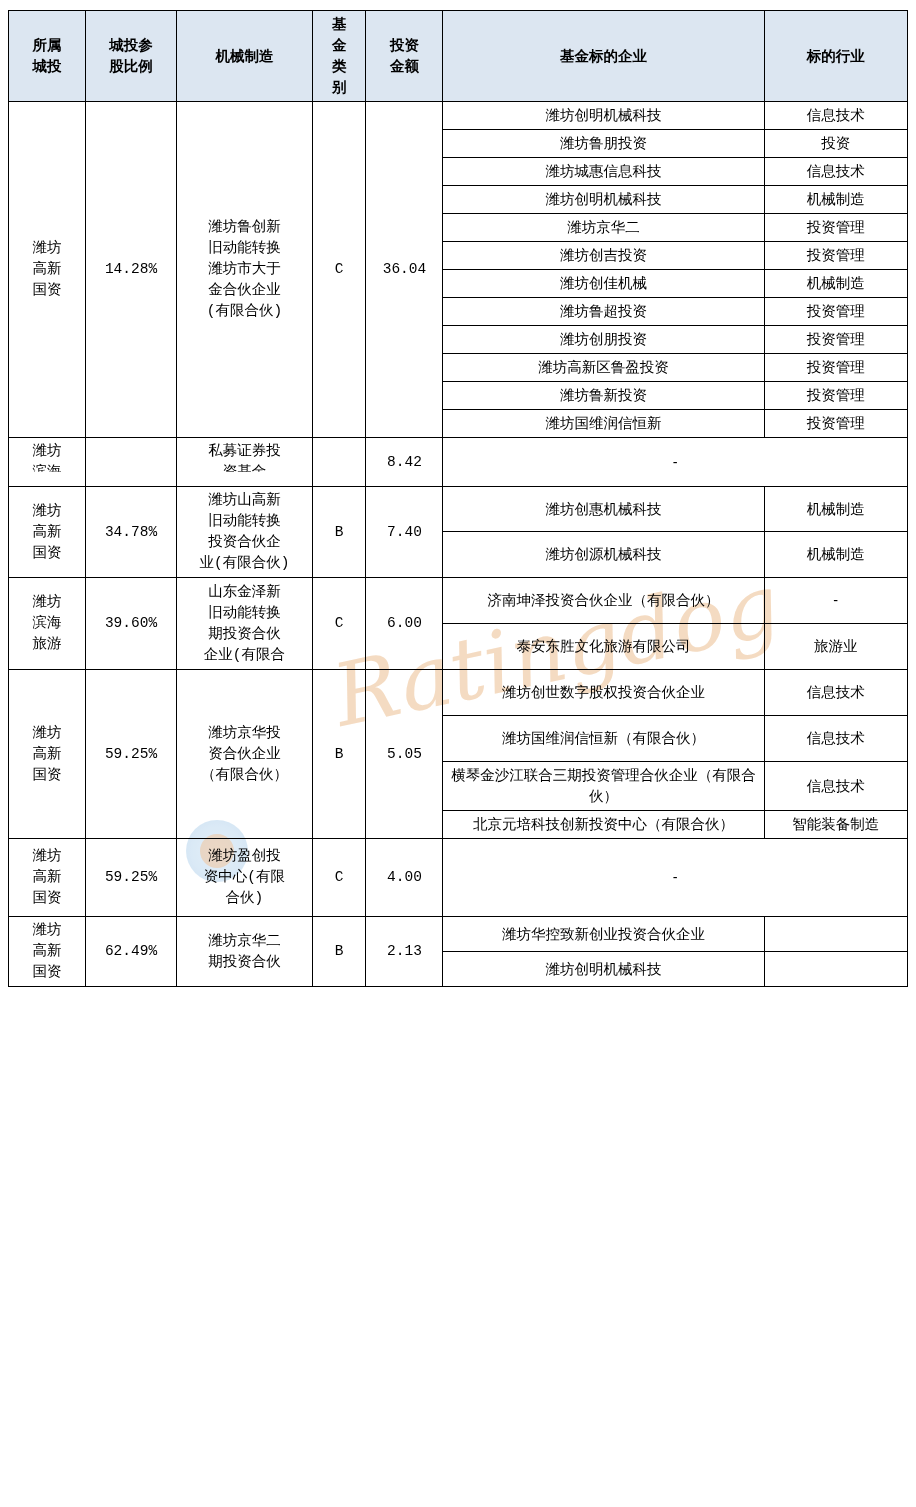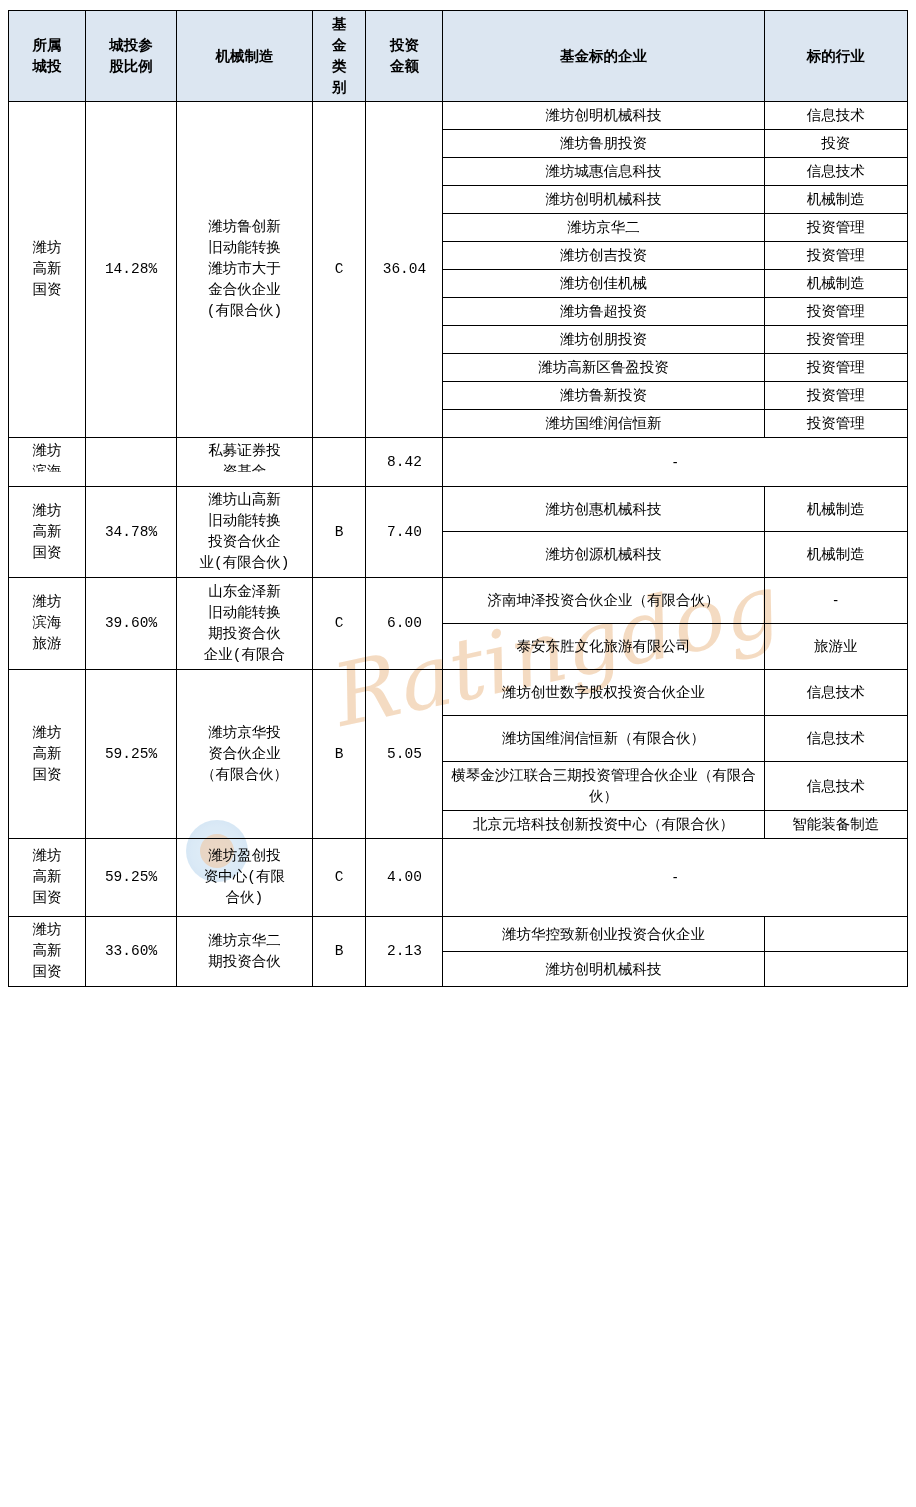--- a/index.html
+++ b/index.html
@@ -325,21 +325,21 @@
         <td class="colE">4.00</td>
         <td class="target" colspan="2">-</td>
       </tr>
 
       <tr>
         <td class="colA" rowspan="2">
           <span class="hdr-line">潍坊</span>
           <span class="hdr-line">高新</span>
           <span class="hdr-line">国资</span>
         </td>
-        <td class="colB" rowspan="2">33.60%</td>
+        <td class="colB" rowspan="2">62.49%</td>
         <td class="colC" rowspan="2">
           <span class="hdr-line">潍坊京华二</span>
           <span class="hdr-line">期投资合伙</span>
         </td>
         <td class="colD" rowspan="2">B</td>
         <td class="colE" rowspan="2">2.13</td>
         <td class="target">潍坊华控致新创业投资合伙企业</td>
         <td class="industry"></td>
       </tr>
       <tr>

